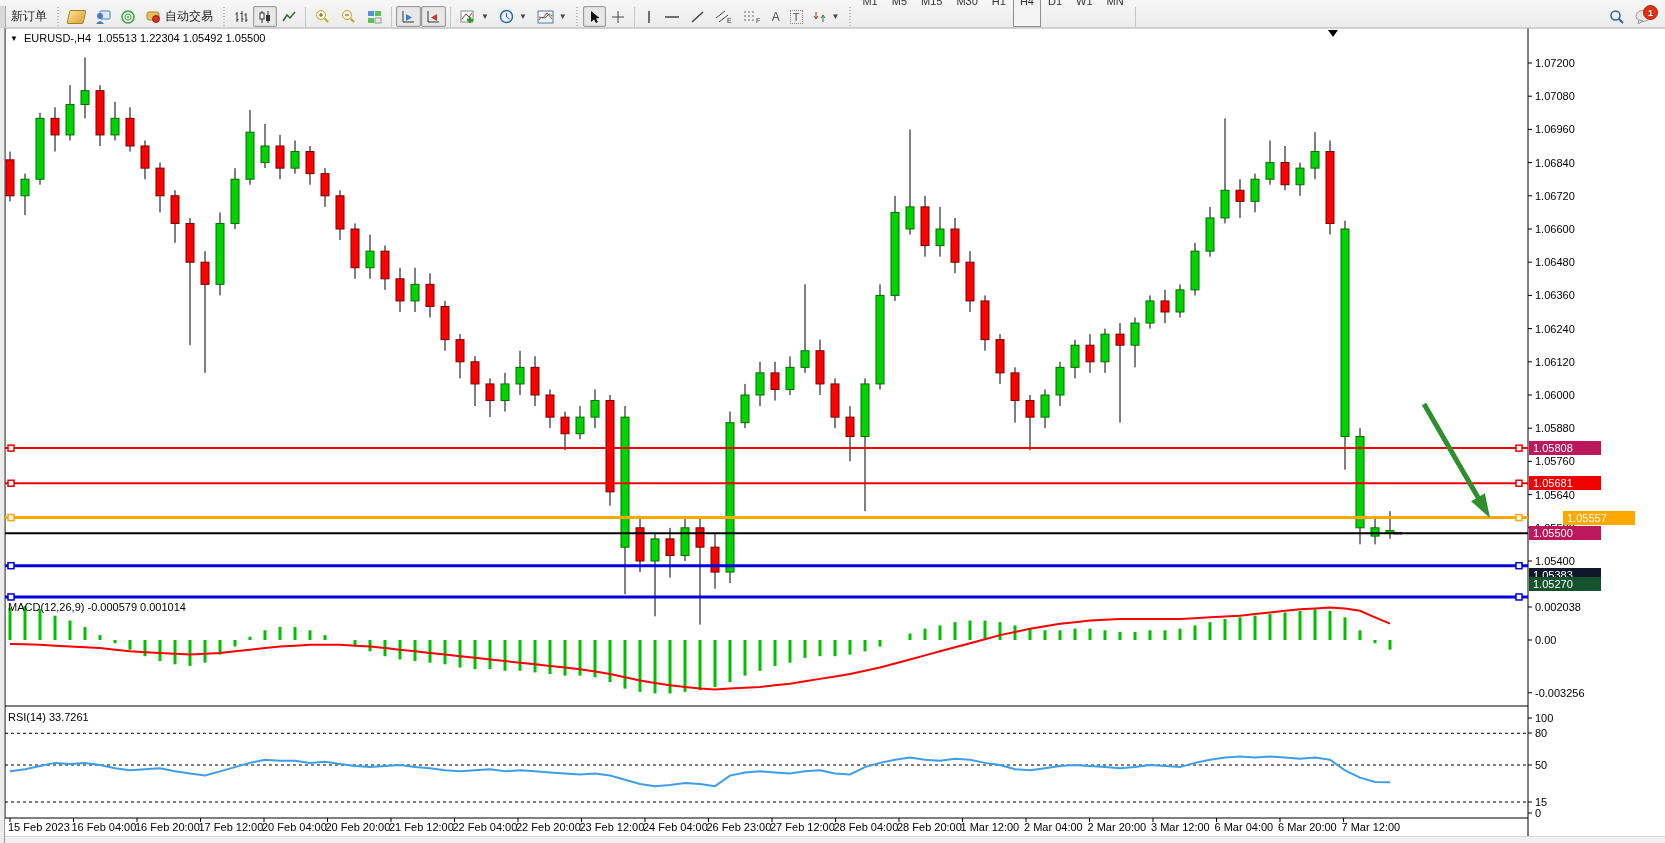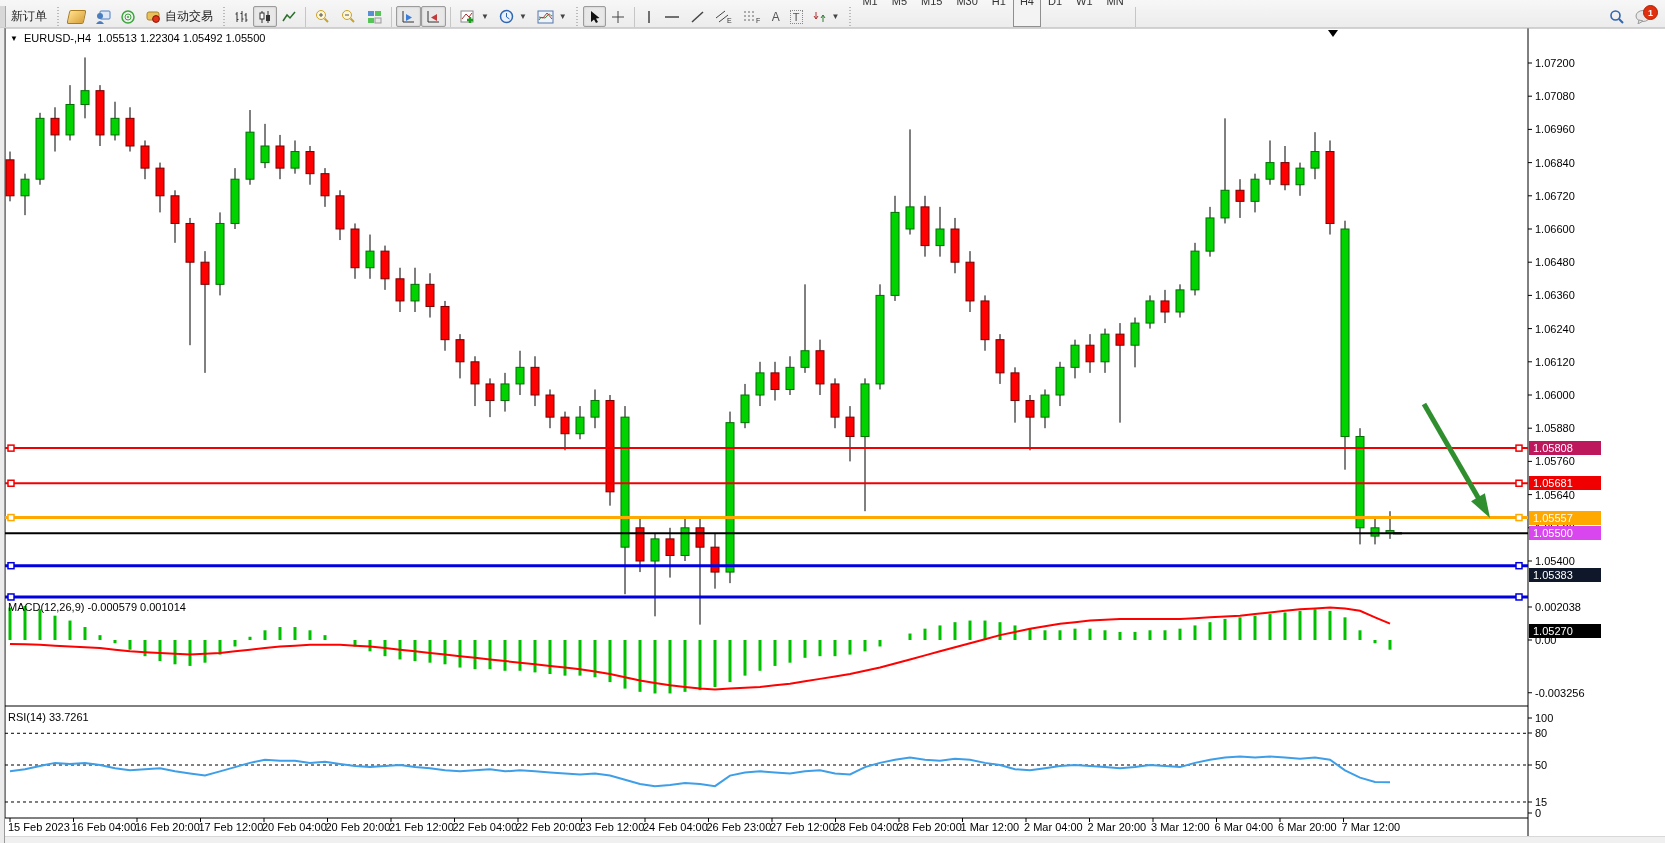--- a/index.html
+++ b/index.html
@@ -444,24 +444,24 @@
     <span style="font-size:8px;">▼</span>
     <span>EURUSD-,H4</span>
     <span>1.05513 1.22304 1.05492 1.05500</span>
   </div>
 
   <div id="macdLabel">MACD(12,26,9) -0.000579 0.001014</div>
   <div id="rsiLabel">RSI(14) 33.7261</div>
 
   <div class="pricebadge" style="background: #be185d; top: 441.125px;">1.05808</div>
   <div class="pricebadge" style="background: rgb(240, 0, 0); top: 476.262px;">1.05681</div>
-  <div class="pricebadge" style="background: rgb(255, 168, 0); top: 510.569px;">1.05557</div>
-  <div class="pricebadge" style="background: #d946ef; top: 526.339px;">1.05500</div>
+  <div class="pricebadge" style="background: rgb(255, 168, 0); top: 510.569px; margin-left: 34px;">1.05557</div>
+  <div class="pricebadge" style="background: #be185d; top: 526.339px;">1.05500</div>
   <div class="pricebadge" style="background: #0f172a; top: 568px;">1.05383</div>
-  <div class="pricebadge" style="background: #000000; top: 624px;">1.05270</div>
+  <div class="pricebadge" style="background: #14532d; top: 577px;">1.05270</div>
 
   <div id="bottomStrip"></div>
 </div>
 
 <div id="toolbar">
   <div style="width:5px;height:21px;background:#d8d8d8;border-right:1px solid #aaa;"></div>
   <div class="tbtn">
     <span>新订单</span>
   </div>
   <div class="grip"></div>

